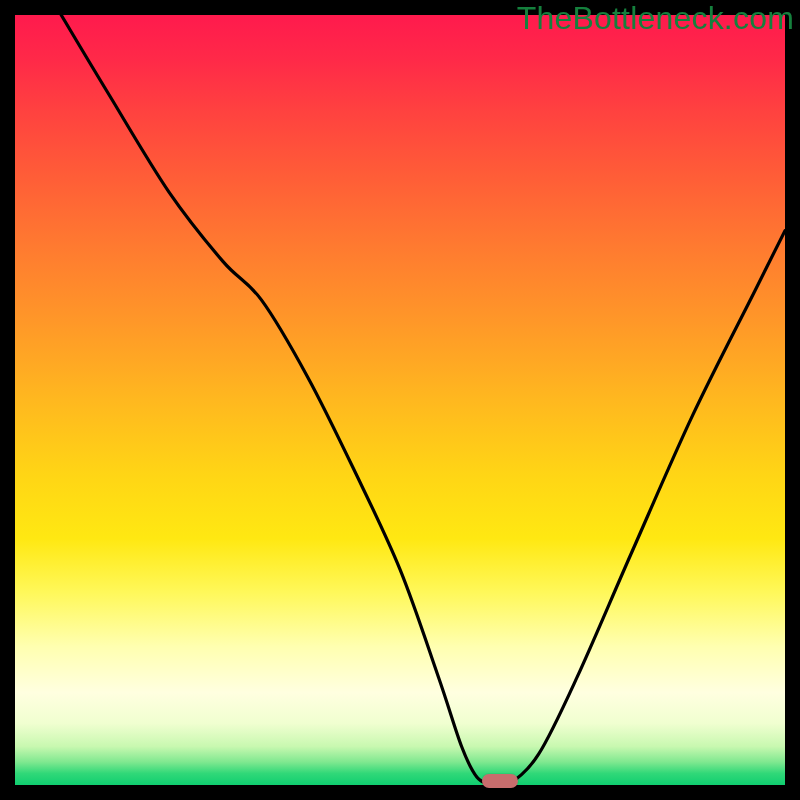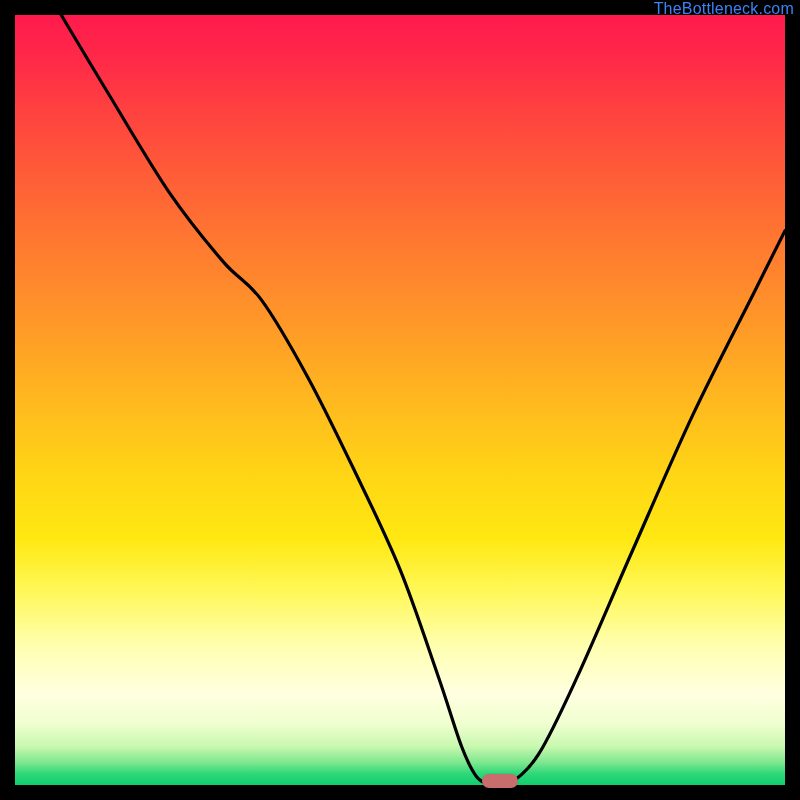--- a/index.html
+++ b/index.html
@@ -42,22 +42,22 @@
       #c8f8b0 95%,
       #80e890 97%,
       #30d878 98.5%,
       #10ce70 100%
     );
   }
   .watermark {
     position: absolute;
     top: 0px;
     right: 6px;
-    color: #3b82f6;
-    font-size: 16px;
+    color: #15803d;
+    font-size: 32px;
     font-weight: 500;
     letter-spacing: 0.2px;
     user-select: none;
   }
   svg.curve {
     position: absolute;
     left: 0;
     top: 0;
     width: 770px;
     height: 770px;

